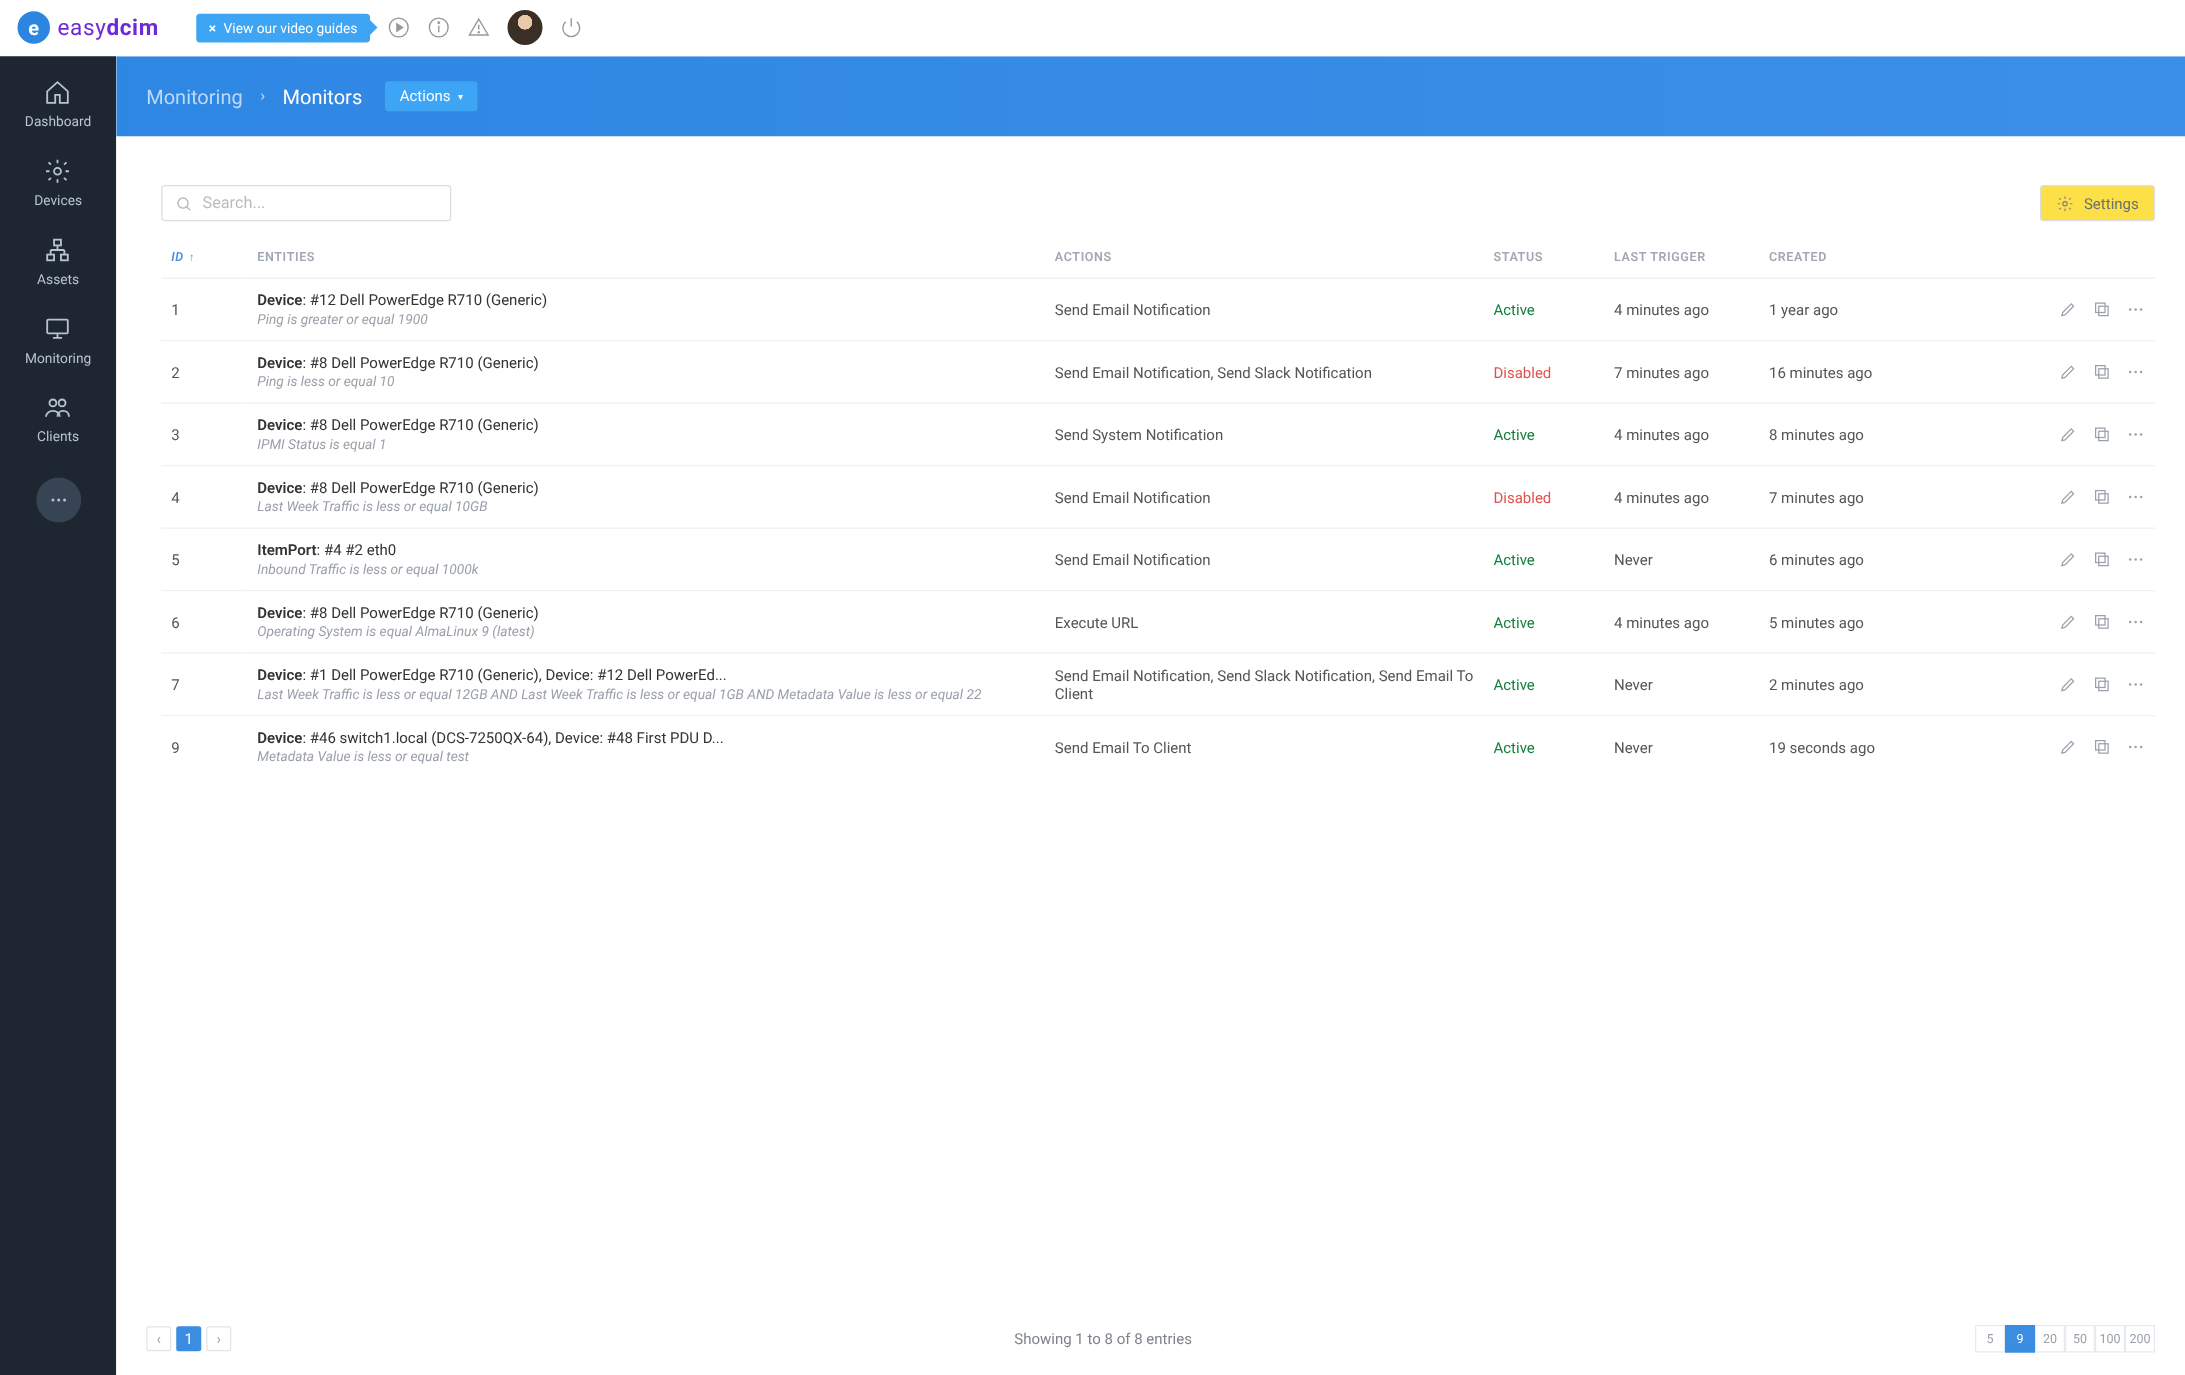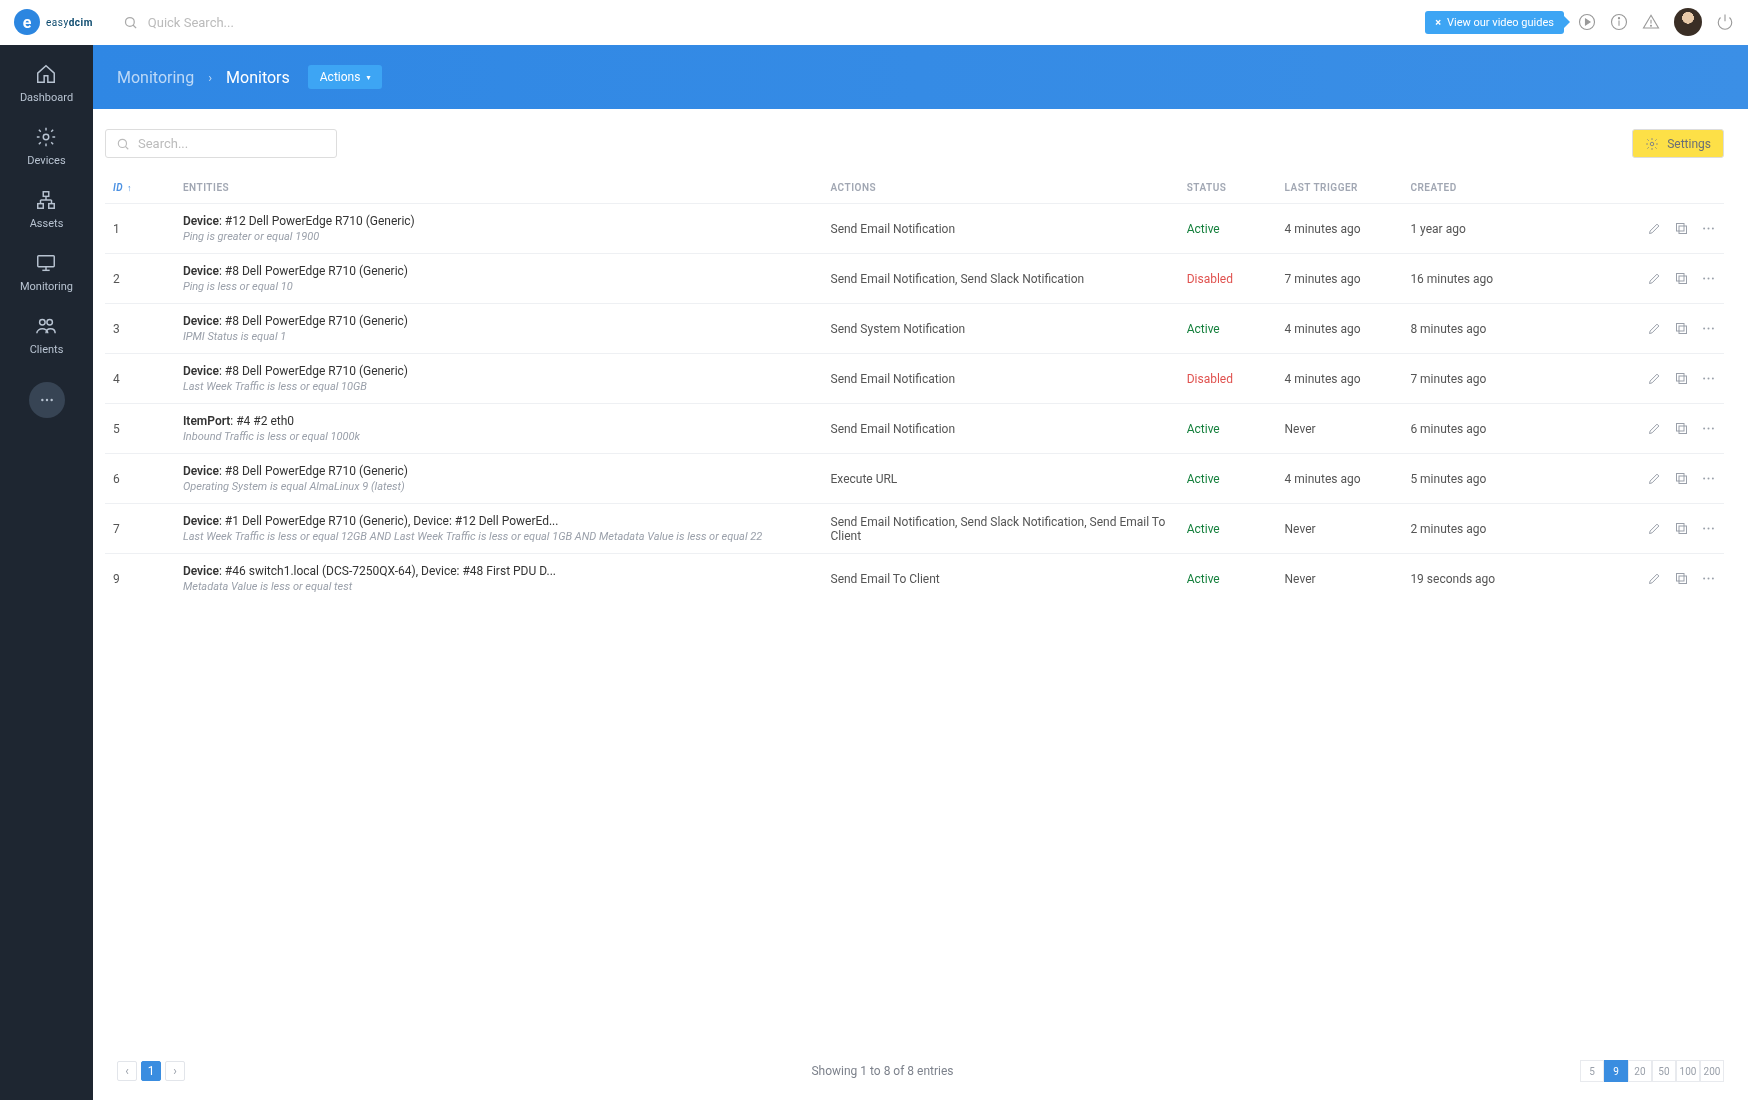--- a/index.html
+++ b/index.html
@@ -1,20 +1,20 @@
 <!DOCTYPE html>
 <html><head>
 <meta charset="utf-8">
 <style>
 * { margin:0; padding:0; box-sizing:border-box; font-family:-apple-system,BlinkMacSystemFont,"Segoe UI",Roboto,Arial,sans-serif; }
 body { background:#fff; color:#333; font-size:13px; }
 .topbar { height:45px; display:flex; align-items:center; padding:0 14px; border-bottom:1px solid transparent; }
 .logo { display:flex; align-items:center; gap:6px; margin-right:30px; }
 .logo-mark { width:26px; height:26px; border-radius:50%; background:#2c86e0; display:flex; align-items:center; justify-content:center; color:#fff; font-weight:700; font-size:16px; }
-.logo-text { font-size:10px; font-weight:400; color:#0c4a6e; letter-spacing:0.5px; }
+.logo-text { font-size:18px; font-weight:400; color:#6d28d9; letter-spacing:0.5px; }
 .logo-text b { font-weight:700; }
 .quick-search { display:flex; align-items:center; gap:10px; color:#aaa; flex:1; }
 .quick-search input { border:none; outline:none; font-size:13px; width:200px; color:#555; }
 .quick-search input::placeholder { color:#bbb; }
 .top-right { display:flex; align-items:center; gap:14px; }
 .video-guides { background:#3da5f4; color:#fff; padding:5px 10px; border-radius:3px; font-size:11px; display:flex; align-items:center; gap:6px; cursor:pointer; position:relative; }
 .video-guides::after { content:""; position:absolute; right:-6px; top:50%; transform:translateY(-50%); border-left:6px solid #3da5f4; border-top:6px solid transparent; border-bottom:6px solid transparent; }
 .video-guides .x { font-weight:700; }
 .top-icon { color:#999; cursor:pointer; display:flex; align-items:center; }
 .avatar { width:28px; height:28px; border-radius:50%; background:linear-gradient(135deg,#8b7355,#5a4a3a); cursor:pointer; background-size:cover; }
@@ -23,21 +23,21 @@
 .side-item { display:flex; flex-direction:column; align-items:center; gap:6px; color:#b8c3d1; cursor:pointer; font-size:11px; }
 .side-item svg,.side-item .si { width:22px; height:22px; }
 .more-btn { width:36px; height:36px; border-radius:50%; background:#374454; display:flex; align-items:center; justify-content:center; color:#b8c3d1; cursor:pointer; margin-top:4px; }
 .main { flex:1; display:flex; flex-direction:column; background:#fff; overflow:hidden; }
 .page-header { background:linear-gradient(90deg,#2f87e4,#3b8fe6); color:#fff; padding:20px 24px; display:flex; align-items:center; gap:12px; }
 .bc { font-size:16px; }
 .bc-light { color:#bdd9f7; }
 .bc-sep { color:#bdd9f7; margin:0 2px; }
 .actions-btn { background:#3da5f4; color:#fff; border:none; padding:5px 12px; border-radius:3px; font-size:12px; cursor:pointer; display:flex; align-items:center; gap:6px; margin-left:6px; }
 .actions-btn .caret { font-size:8px; }
-.content { padding:20px 24px 10px 12px; flex:1; overflow:auto; }
+.content { padding:20px 24px 10px 36px; flex:1; overflow:auto;margin-top:19px; }
 .toolbar { display:flex; justify-content:space-between; margin-bottom:14px; }
 .tbl-search { display:flex; align-items:center; gap:8px; border:1px solid #ddd; border-radius:3px; padding:6px 10px; width:232px; color:#aaa; }
 .tbl-search input { border:none; outline:none; font-size:13px; flex:1; }
 .tbl-search input::placeholder { color:#bbb; }
 .settings-btn { display:flex; align-items:center; gap:8px; border:1px solid #ddd; border-radius:3px; padding:6px 12px; color:#6a6f76; cursor:pointer; font-size:12px; background:#fde047; }
 table { width:100%; border-collapse:collapse; }
 thead th { text-align:left; font-size:10px; font-weight:600; letter-spacing:0.5px; color:#a1a7b3; padding:10px 8px; text-transform:uppercase; }
 thead th.sorted { color:#4a90e2;font-style:italic; }
 tbody td { border-top:1px solid #eef0f3; padding:10px 8px; vertical-align:middle; font-size:12px; color:#555; }
 .ent-title { color:#333; }
@@ -66,27 +66,20 @@
 svg { display:block; }
 </style>
 </head>
 <body>
 
 <div class="topbar">
   <div class="logo">
     <div class="logo-mark">e</div>
     <div class="logo-text"><span>easy</span><b>dcim</b></div>
   </div>
-  <div class="quick-search">
-    <svg width="15" height="15" viewBox="0 0 24 24" fill="none" stroke="#aaa" stroke-width="2">
-        <circle cx="11" cy="11" r="7"></circle>
-        <line x1="21" y1="21" x2="16" y2="16"></line>
-      </svg>
-    <input placeholder="Quick Search..." style="">
-  </div>
   <div class="top-right">
     <div class="video-guides">
       <span class="x">×</span>
       <span>View our video guides</span>
     </div>
     <span class="top-icon">
         <svg width="18" height="18" viewBox="0 0 24 24" fill="none" stroke="#999" stroke-width="1.5">
           <circle cx="12" cy="12" r="10"></circle>
           <polygon points="10,8 16,12 10,16" fill="#999"></polygon>
         </svg>

